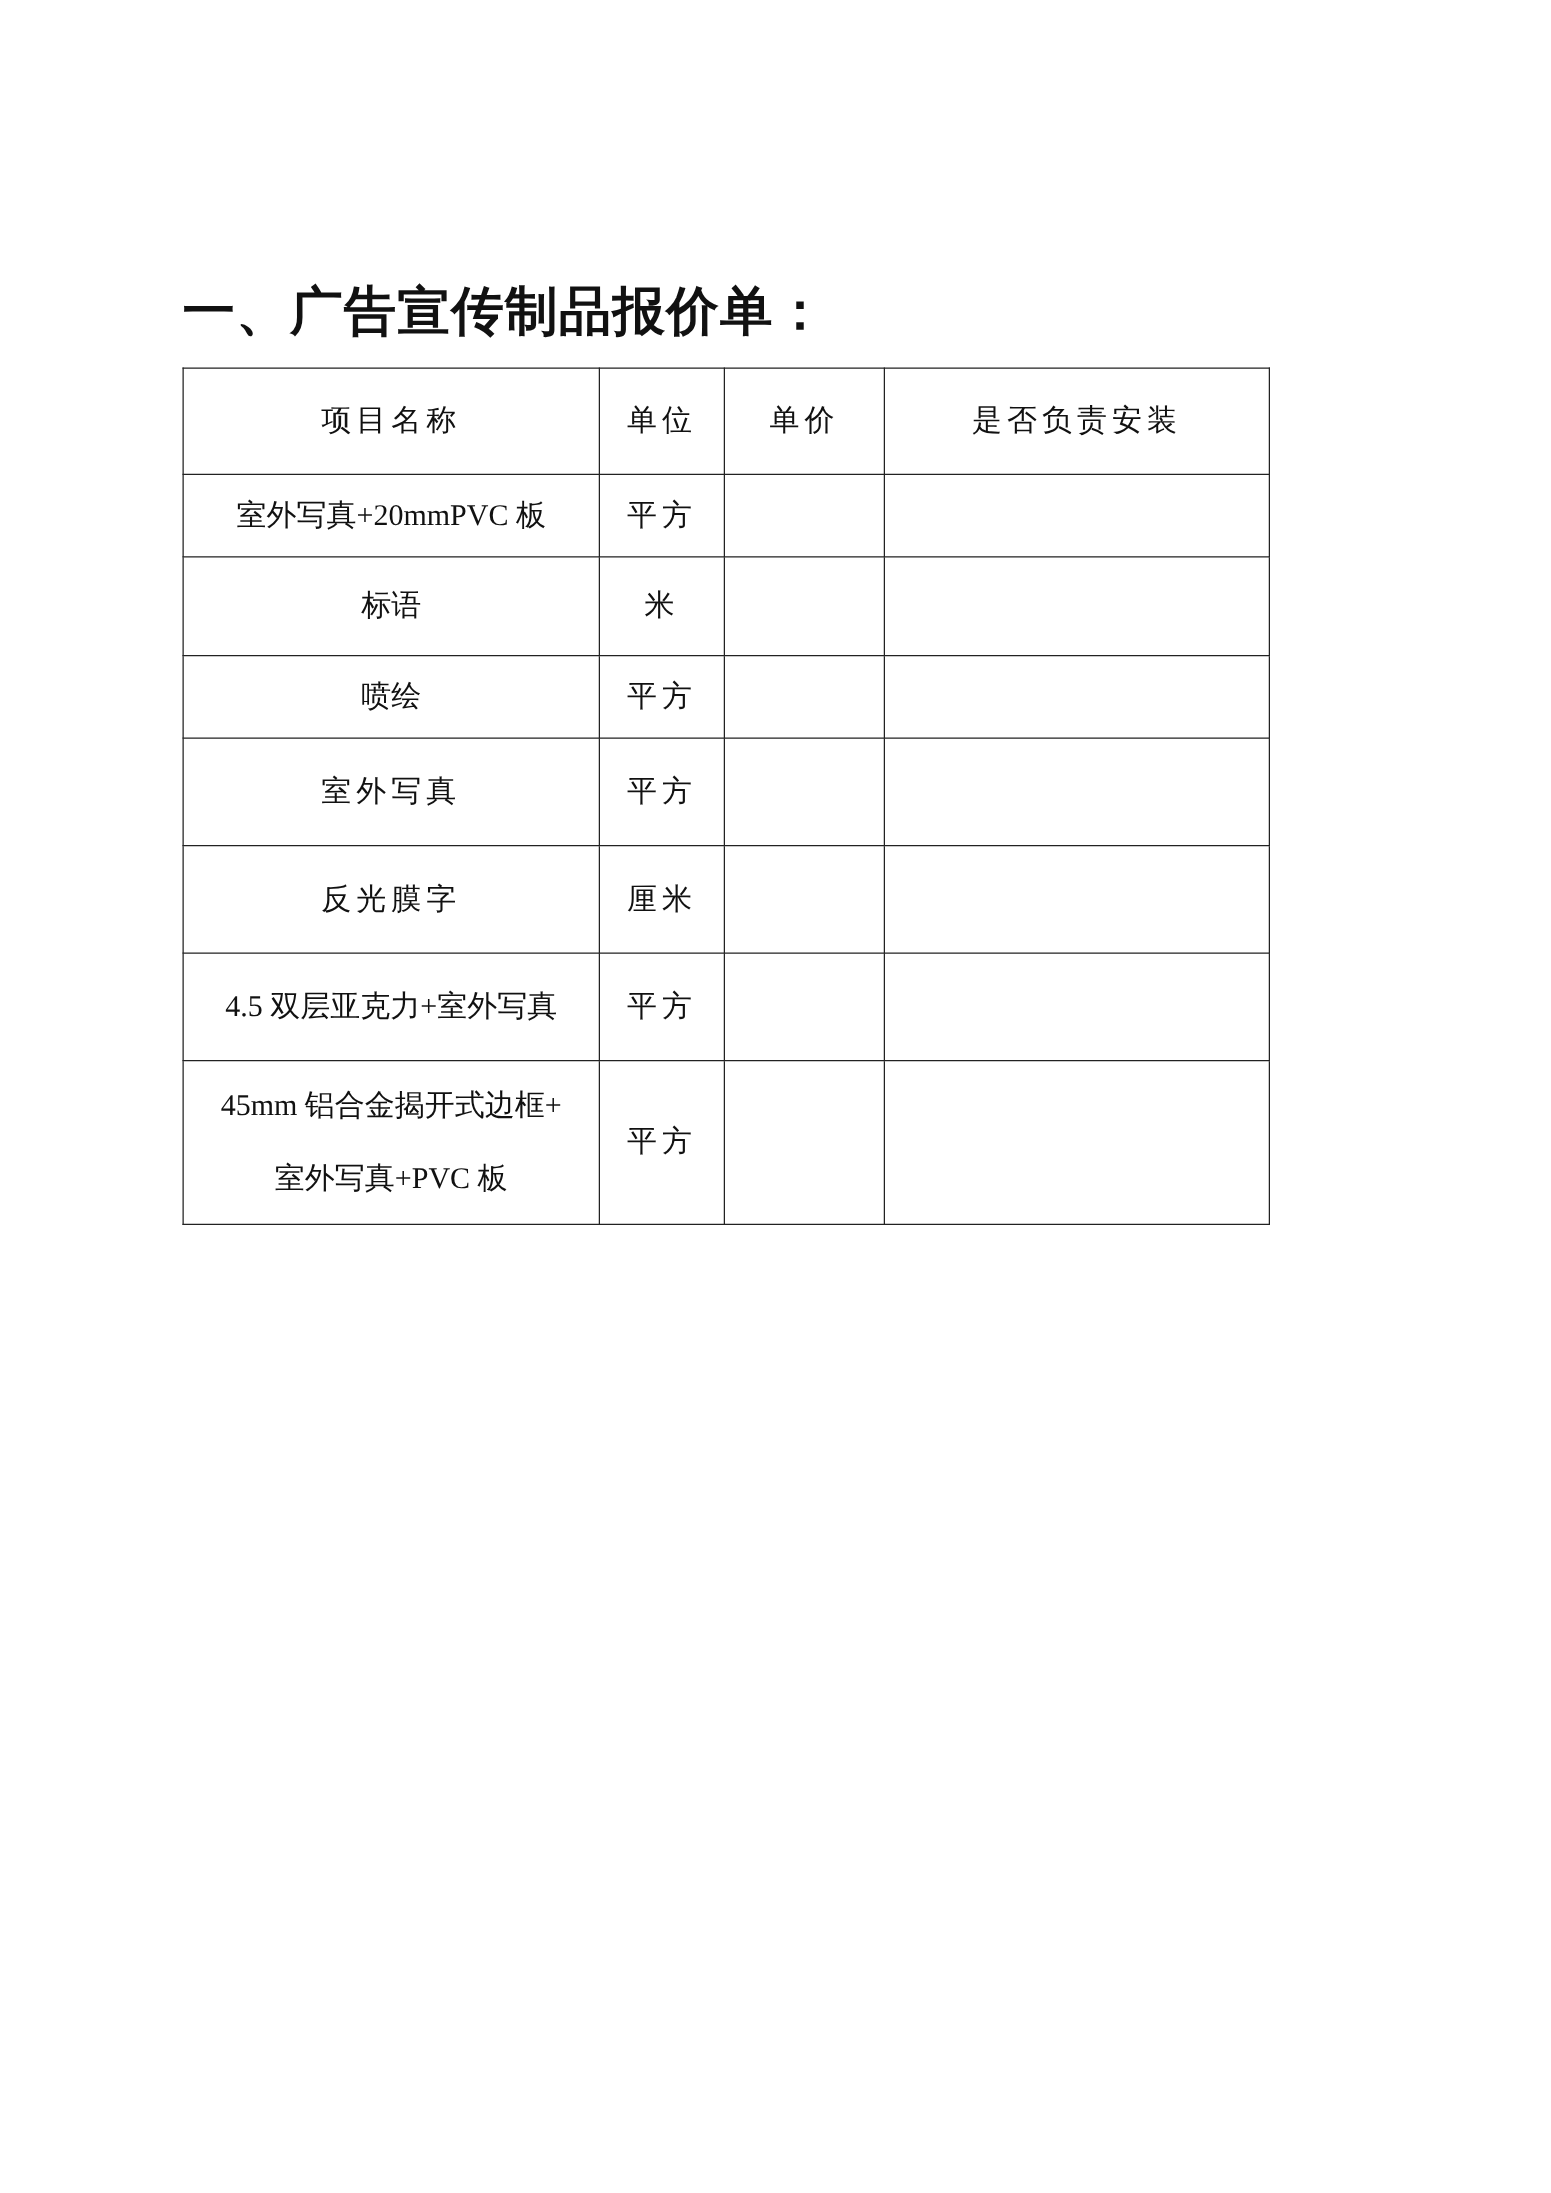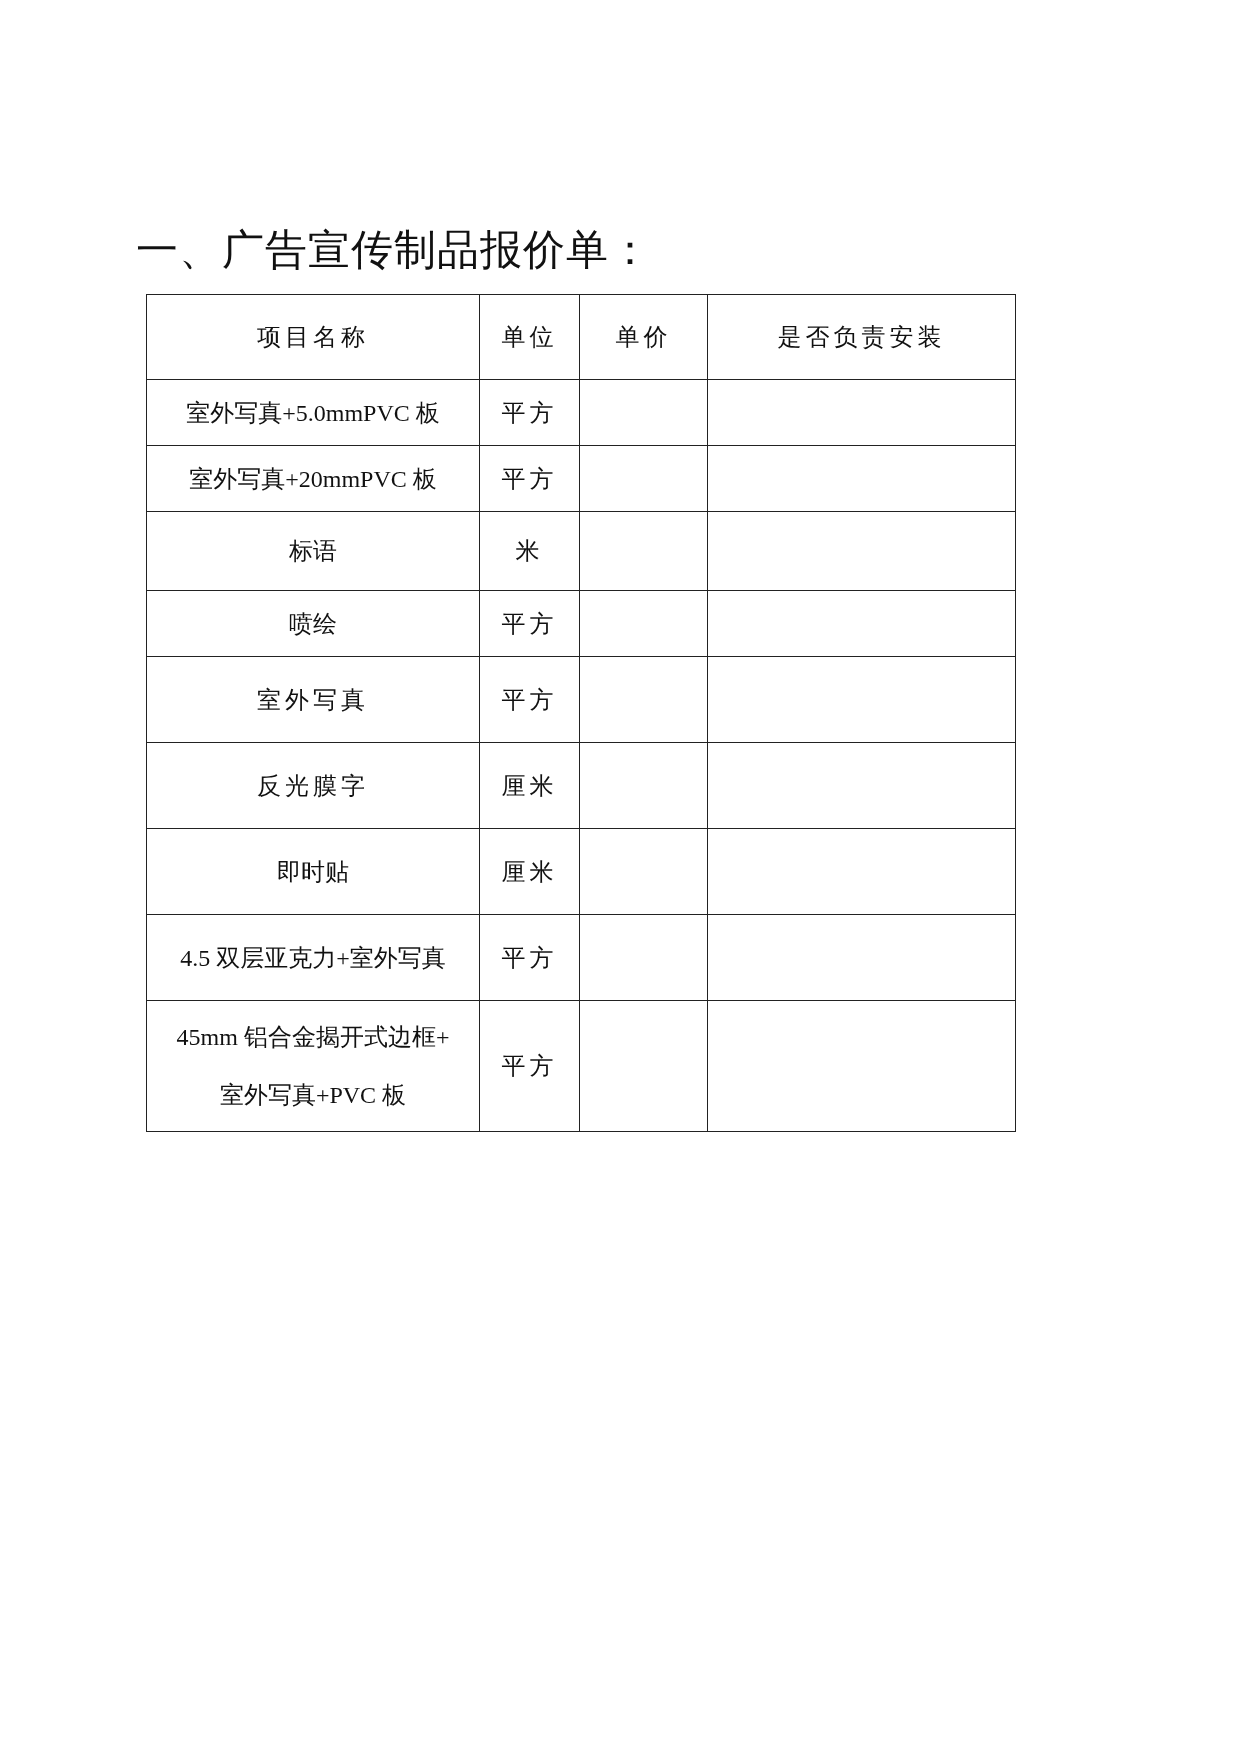--- a/index.html
+++ b/index.html
@@ -1,18 +1,18 @@
 <!DOCTYPE html>
 <html><head>
   <meta charset="utf-8">
   <style>
     html, body { margin: 0; padding: 0; background: #ffffff; }
     body { width: 1241px; height: 1754px; position: relative; overflow: hidden;
            font-family: "Liberation Serif", "DejaVu Serif", serif; color: #111; }
-    .title { position: absolute; left: 136px; top: 222px; font-size: 42px; font-weight: normal;
+    .title { position: absolute; left: 146px; top: 222px; font-size: 42px; font-weight: bold;
              letter-spacing: 1px; line-height: 56px; margin: 0; }
     table.quote { position: absolute; left: 146px; top: 294px; border-collapse: collapse;
                   table-layout: fixed; width: 869px; }
     table.quote td, table.quote th { border: 1.3px solid #222; text-align: center; vertical-align: middle;
                   font-size: 24px; font-weight: normal; padding: 0 8px; line-height: 58px; }
     col.c1 { width: 333px; } col.c2 { width: 100px; } col.c3 { width: 128px; } col.c4 { width: 308px; }
     .spaced { letter-spacing: 4px; }
   </style>
 </head>
 <body>
@@ -25,26 +25,20 @@
       <col class="c2">
       <col class="c3">
       <col class="c4">
     </colgroup>
   <tbody>
       <tr style="height:85px">
     <th class="spaced">项目名称</th>
     <th class="spaced">单位</th>
     <th class="spaced">单价</th>
     <th class="spaced">是否负责安装</th>
-  </tr>
-  <tr style="height:66px">
-    <td>室外写真+5.0mmPVC 板</td>
-    <td class="spaced">平方</td>
-    <td></td>
-    <td></td>
   </tr>
   <tr style="height:66px">
     <td>室外写真+20mmPVC 板</td>
     <td class="spaced">平方</td>
     <td></td>
     <td></td>
   </tr>
   <tr style="height:79px">
     <td>标语</td>
     <td class="spaced">米</td>
@@ -63,26 +57,20 @@
     <td></td>
     <td></td>
   </tr>
   <tr style="height:86px">
     <td class="spaced">反光膜字</td>
     <td class="spaced">厘米</td>
     <td></td>
     <td></td>
   </tr>
   <tr style="height:86px">
-    <td>即时贴</td>
-    <td class="spaced">厘米</td>
-    <td></td>
-    <td></td>
-  </tr>
-  <tr style="height:86px">
     <td>4.5 双层亚克力+室外写真</td>
     <td class="spaced">平方</td>
     <td></td>
     <td></td>
   </tr>
   <tr style="height:131px">
     <td>
       <div>45mm 铝合金揭开式边框+</div>
       <div>室外写真+PVC 板</div>
     </td>

